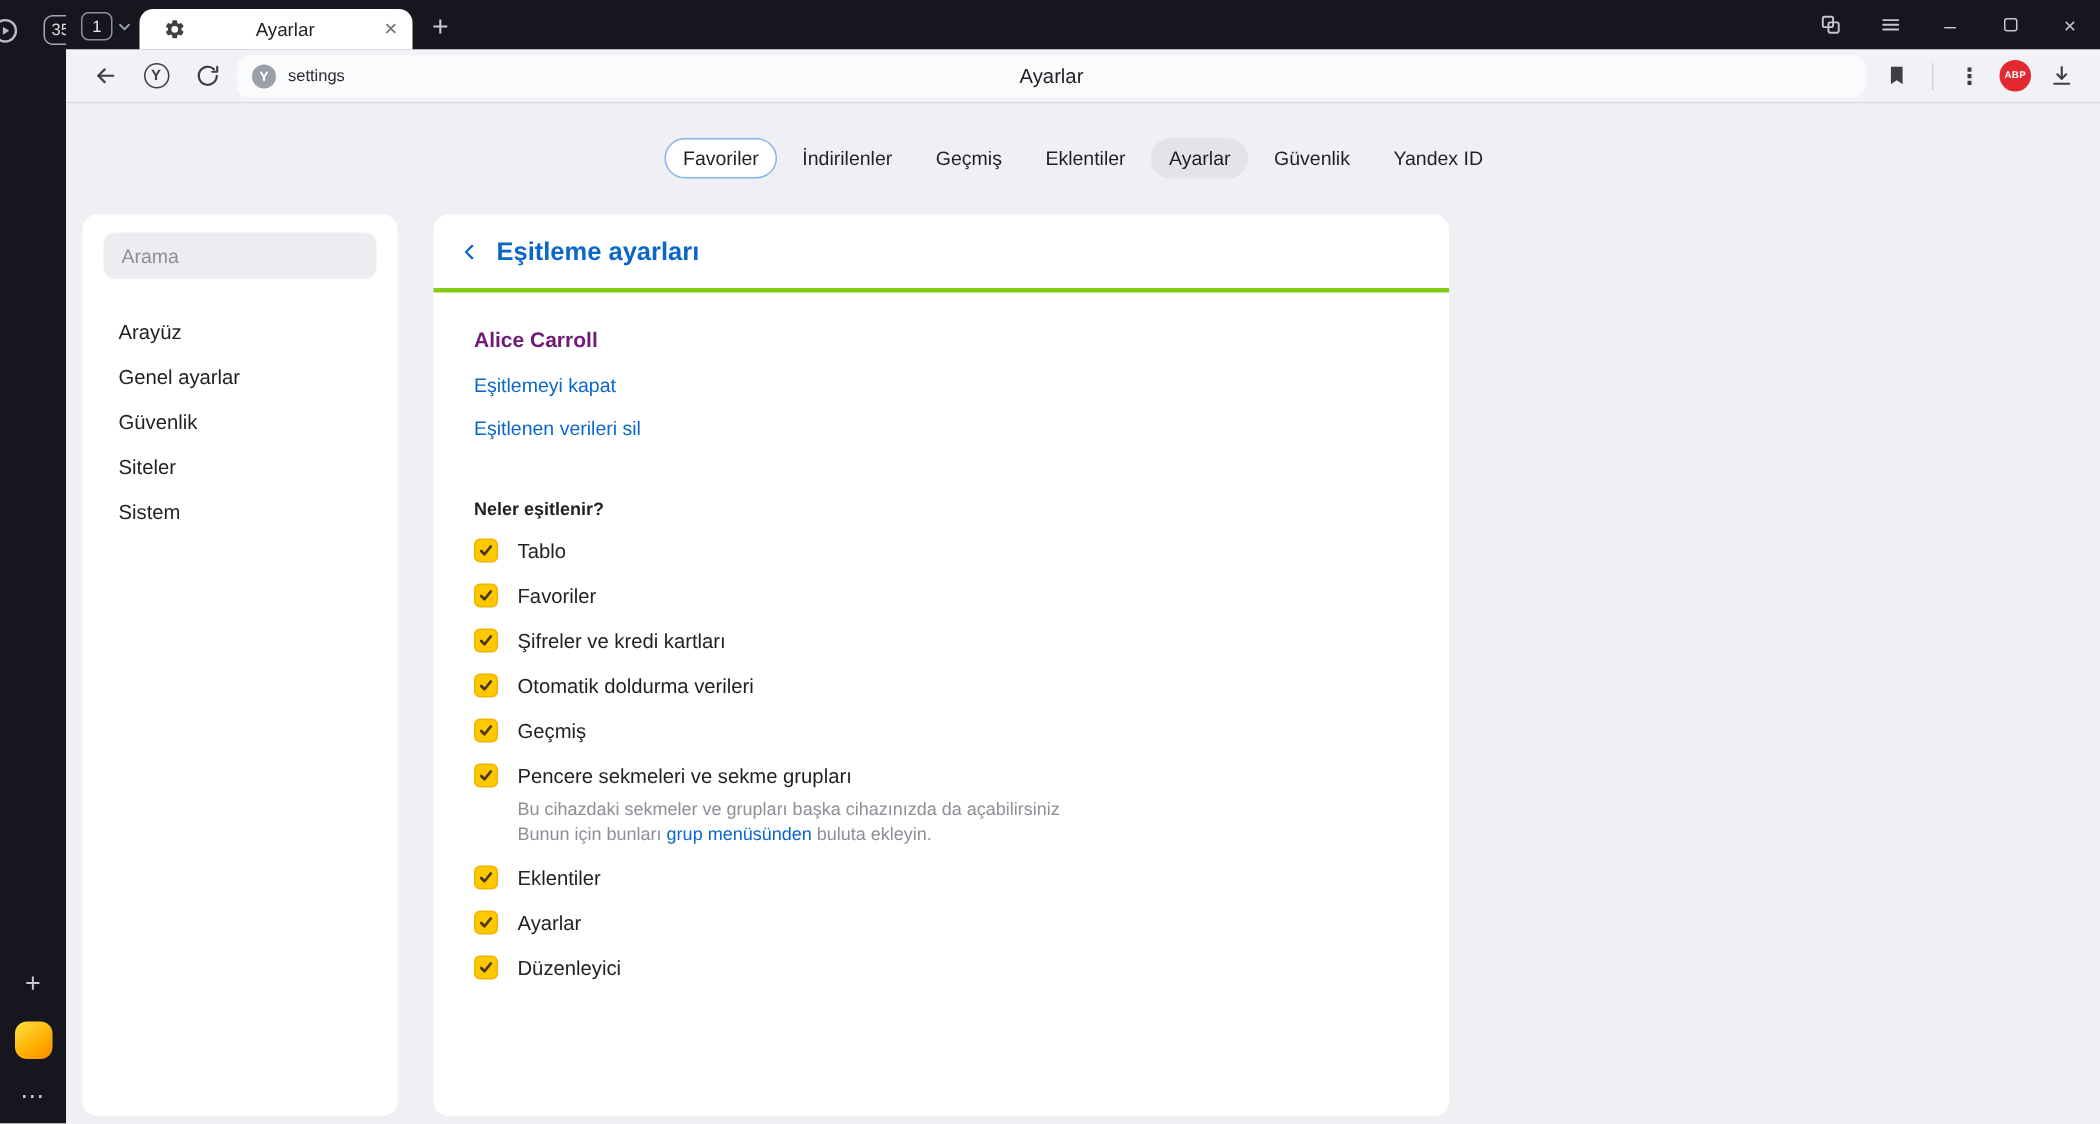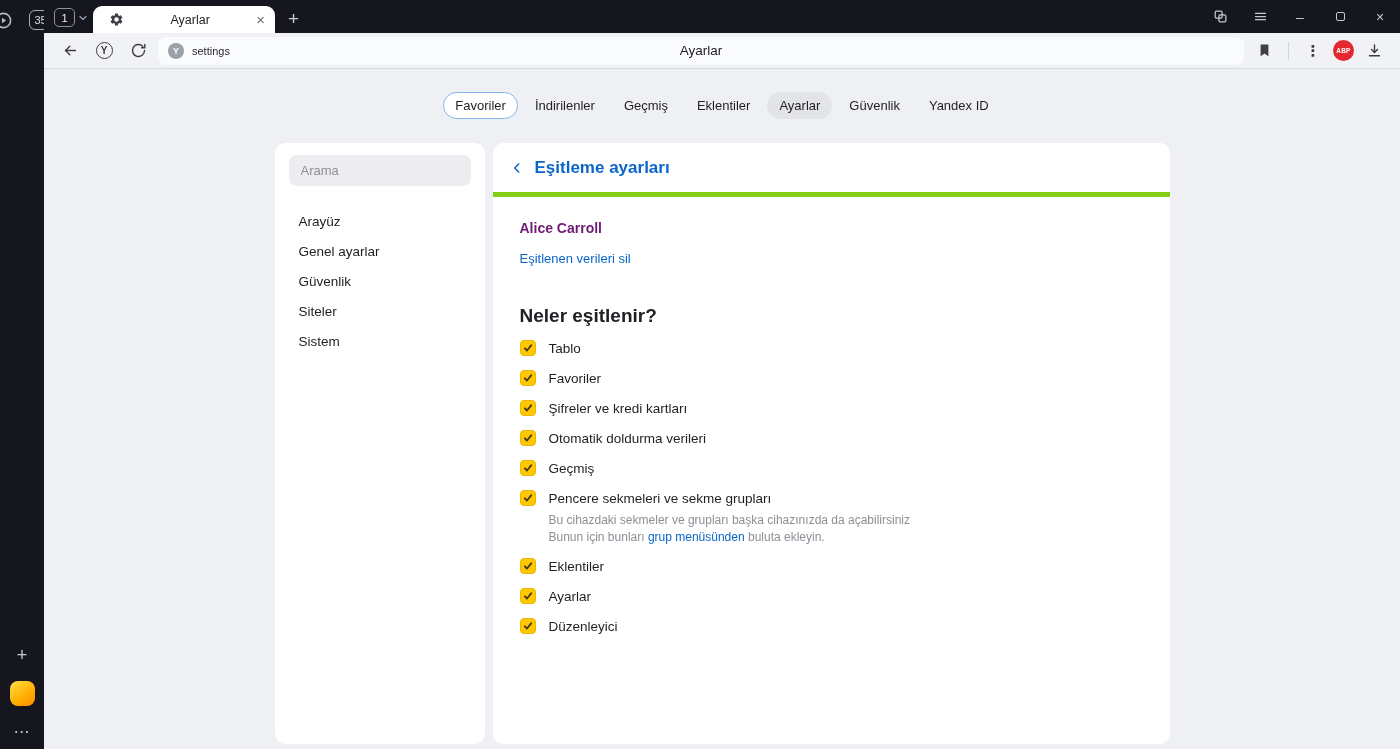--- a/index.html
+++ b/index.html
@@ -55,38 +55,38 @@
   .abp-badge { width:21px; height:21px; border-radius:50%; background:#e3282f; color:#fff; font-size:6.5px; font-weight:700; display:flex; align-items:center; justify-content:center; border:none; letter-spacing:.2px; }
   .more-vert { font-size:15px; font-weight:700; }
 
   
   .page { flex:1; background:#eef0f3; overflow:hidden; }
   .pills { display:flex; justify-content:center; align-items:center; gap:5px; margin-top:23px; }
   .pill { border:1.5px solid transparent; background:none; font-size:13px; color:#1f1f24; padding:5px 11px; border-radius:15px; white-space:nowrap; }
   .pill.outlined { border-color:#83b5ec; background:#fff; }
   .pill.active { background:#e2e4e9; }
 
-  .cards { display:flex; justify-content:center; align-items:flex-start; gap:8px; margin-top:24px; }
+  .cards { display:flex; justify-content:flex-start; align-items:flex-start; gap:24px; margin-top:24px;padding-left:11px; }
   .card { background:#fff; border-radius:10px; height:601px; }
   .card-left { width:210px; padding:12px 14px; }
   .search-input { width:100%; height:31px; background:#ededf1; border:none; border-radius:8px; padding:0 12px; font-size:13px; color:#1f1f24; outline:none; }
   .search-input::placeholder { color:#8e8e97; }
   .menu { margin-top:20px; display:flex; flex-direction:column; }
   .menu-item { font-size:13.5px; color:#1f1f24; padding:7.5px 10px; background:none; border:none; text-align:left; border-radius:6px; }
 
   .card-right { width:677px; display:flex; flex-direction:column; }
-  .panel-header { display:flex; align-items:center; gap:11px; padding:15px 17px 14px; border-bottom:5px solid #84cc16; }
+  .panel-header { display:flex; align-items:center; gap:11px; padding:15px 17px 14px; border-bottom:3px solid #84cc16; }
   .back-chev { background:none; border:none; display:flex; align-items:center; }
   .back-chev svg { width:14px; height:14px; }
   .panel-title { font-size:17px; font-weight:700; color:#0a67c9; }
   .panel-body { padding:0 27px 20px; }
   .account-name { font-size:14px; font-weight:700; color:#701a75; margin-top:23px; }
   .sync-link { display:inline-block; font-size:13px; color:#0a67c9; margin-top:16px; cursor:pointer; }
   .link-row { line-height:13px; }
-  .section-title { font-size:19px; font-weight:700; color:#1f1f24; margin-top:40px; }
+  .section-title { font-size:12px; font-weight:700; color:#1f1f24; margin-top:40px; }
   .row { display:flex; align-items:flex-start; gap:13px; margin-top:13px; }
   .cb { width:16px; height:16px; border-radius:4px; background:#ffc800; border:1px solid #efb400; display:flex; align-items:center; justify-content:center; flex:none; padding:0; }
   .cb svg { width:10px; height:10px; }
   .cb-label { font-size:13.5px; color:#1f1f24; line-height:17px; }
   .cb-col { display:flex; flex-direction:column; }
   .cb-desc { font-size:12px; color:#8e8e97; margin-top:5px; line-height:16.5px; max-width:430px; }
   .desc-link { color:#0a67c9; cursor:pointer; }
 </style>
 </head>
 <body>
@@ -233,20 +233,21 @@
             <button class="back-chev">
               <svg viewBox="0 0 24 24" fill="none" stroke="#0a67c9" stroke-width="2.6" stroke-linecap="round" stroke-linejoin="round">
                   <path d="M15 5l-7 7 7 7"></path>
                 </svg>
             </button>
             <h1 class="panel-title">Eşitleme ayarları</h1>
           </div>
 
           <div class="panel-body">
             <div class="account-name">Alice Carroll</div>
+            <div class="link-row"><a class="sync-link">Eşitlemeyi kapat</a></div>
             <div class="link-row"><a class="sync-link">Eşitlenen verileri sil</a></div>
 
             <h2 class="section-title">Neler eşitlenir?</h2>
 
             <div class="row">
               <button class="cb">
                   <svg viewBox="0 0 12 12" fill="none" stroke="#453a16" stroke-width="2.2" stroke-linecap="round" stroke-linejoin="round">
                     <path d="M2.2 6.4l2.6 2.6 5-6.2"></path>
                   </svg>
                 </button>

